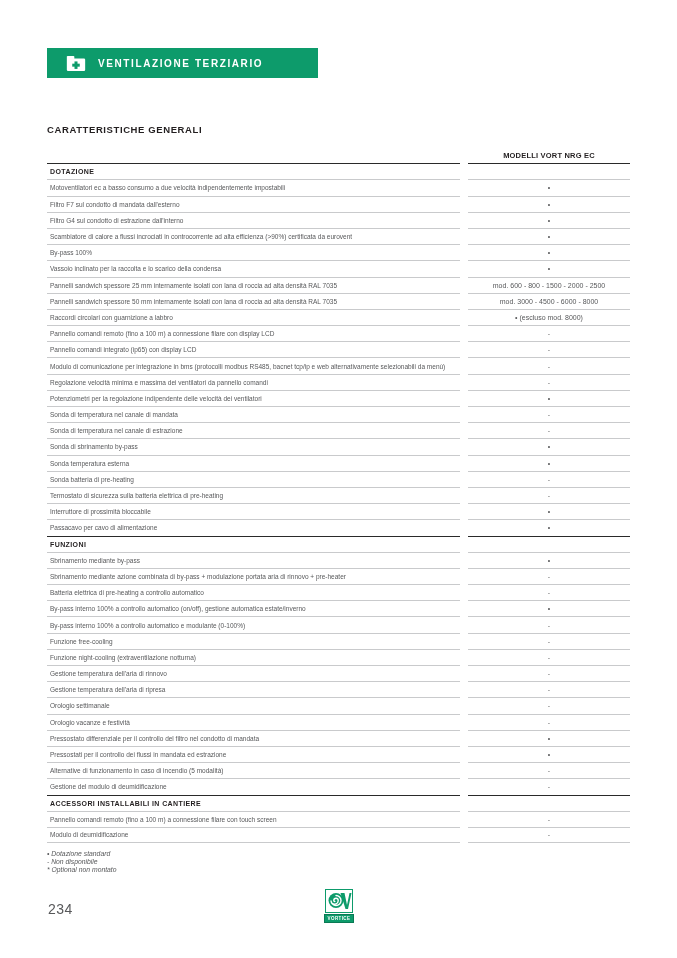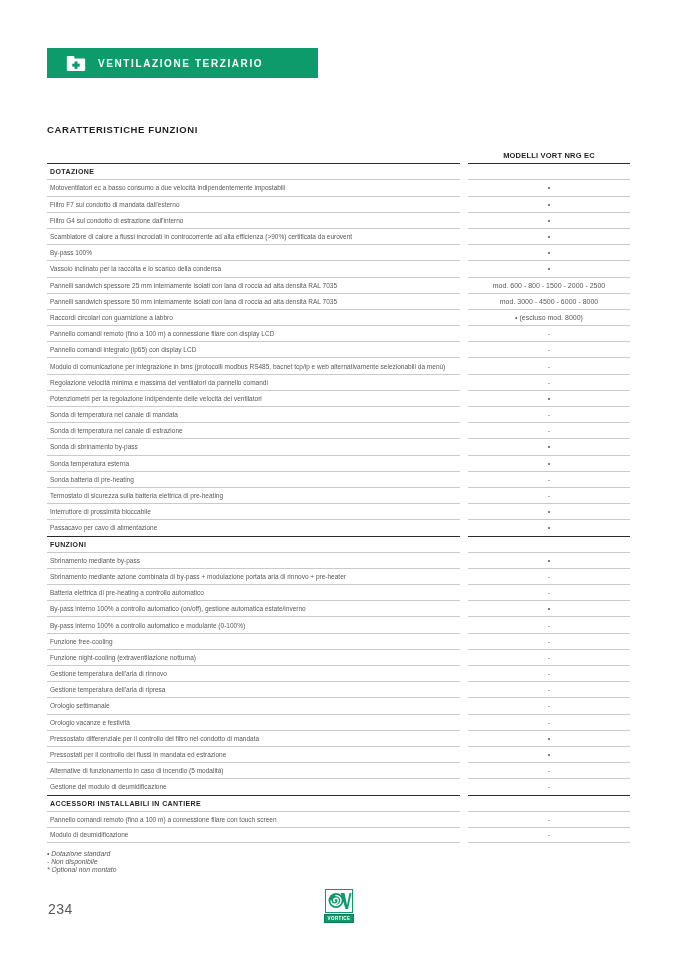--- a/index.html
+++ b/index.html
@@ -64,21 +64,21 @@
       <svg viewBox="0 0 24 20" width="20" height="17">
         <rect x="1" y="1" width="9" height="5" rx="1" fill="#ffffff"></rect>
         <rect x="1" y="4" width="22" height="15" rx="1.5" fill="#ffffff"></rect>
         <rect x="10.2" y="7.5" width="3.6" height="9" fill="#0d9b6b"></rect>
         <rect x="7.5" y="10.2" width="9" height="3.6" fill="#0d9b6b"></rect>
       </svg>
     </span>
     <span class="banner-title">VENTILAZIONE TERZIARIO</span>
   </div>
 
-  <div class="section-title">CARATTERISTICHE FUNZIONI</div>
+  <div class="section-title">CARATTERISTICHE GENERALI</div>
 
   <div class="table">
     <div class="trow colhead-row">
       <div class="cell lblc"></div>
       <div class="cell gapc"></div>
       <div class="cell valc val colhead">MODELLI VORT NRG EC</div>
     </div>
     <div id="table-body">
         <div class="trow sec">
           <div class="cell lblc lbl">DOTAZIONE</div>

